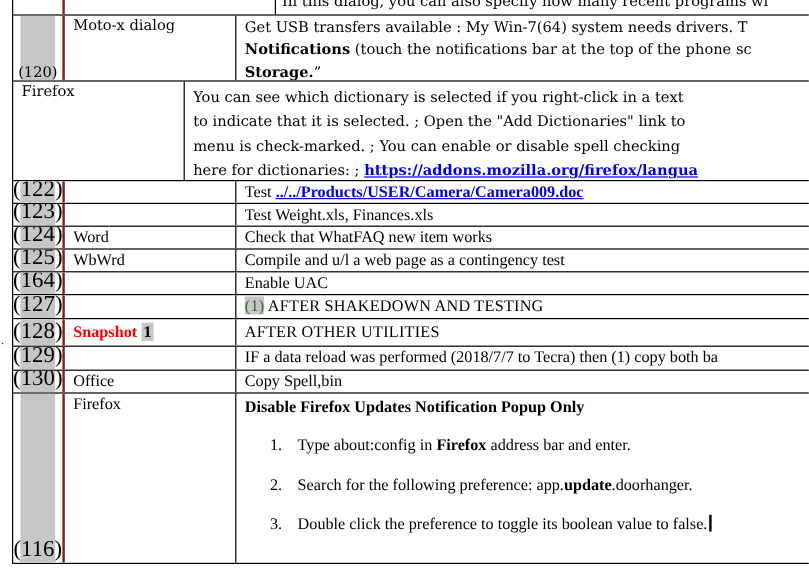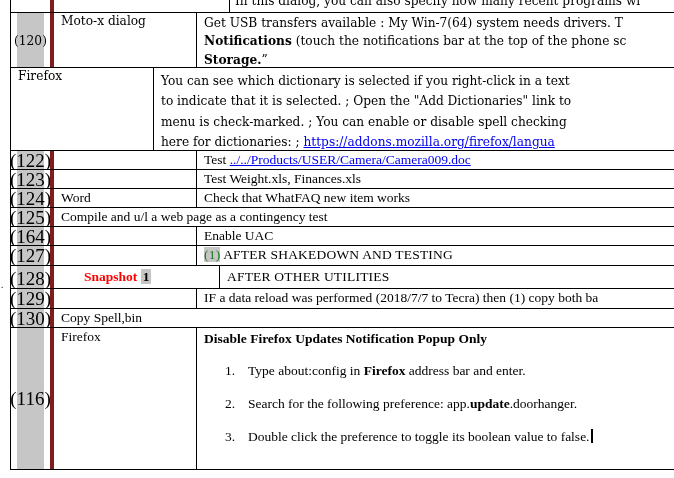--- a/index.html
+++ b/index.html
@@ -3,43 +3,43 @@
 <meta charset="utf-8">
 <style>
   html,body{margin:0;padding:0;}
   body{
     width:674px;height:478px;overflow:hidden;background:#ffffff;position:relative;
     font-family:"Liberation Serif", serif;color:#000;
   }
   .doc-table{position:absolute;left:10px;top:0;width:880px;border-left:1px solid #000;}
   .trow{display:flex;border-bottom:1px solid #000;box-sizing:border-box;overflow:hidden;}
   .cell{box-sizing:border-box;overflow:hidden;}
-  .c1{width:43px;flex:none;border-right:4px solid #7f1d1d;position:relative;
-      display:flex;justify-content:center;align-items:center;}
+  .c1{width:43px;flex:none;border-right:2px solid #7f1d1d;position:relative;
+      display:flex;justify-content:center;align-items:flex-end;}
   .c2{width:143px;flex:none;border-right:1px solid #000;padding:1px 4px 0 7px;
       font-size:13.5px;white-space:nowrap;}
   .c2top{width:176px;flex:none;border-right:1px solid #000;}
   .c3{flex:1;padding:1px 4px 0 7px;font-size:13.5px;white-space:nowrap;}
   .numhl{position:absolute;top:0;bottom:0;left:6px;right:6px;background:#c6c6c6;}
   .num{position:relative;font-size:19px;padding-top:1px;}
   .h-top{height:13px;}
   .h-120{height:55px;}
   .h-121{height:83px;}
   .h-s{height:19px;}
   .h-127{height:20px;}
   .h-128{height:23px;}
   .h-129{height:20px;}
   .h-131{height:142px;}
   .palatino{font-family:"DejaVu Serif", serif;font-size:12.2px;}
   .r120line{line-height:18.4px;white-space:nowrap;}
   .r121line{line-height:20.4px;white-space:nowrap;}
   .toptext{line-height:16px;margin-top:-7px;white-space:nowrap;padding-left:5px;
            font-family:"DejaVu Serif", serif;font-size:12.2px;}
   b,.bold{font-weight:bold;}
-  .link{color:#0000ee;text-decoration:underline;cursor:pointer;}
+  .link{color:#0000ee;text-decoration:underline;cursor:pointer;font-weight:bold;}
   .green-hl{background:#c6c6c6;color:#207520;}
   .red{color:#ff0000;font-weight:bold;}
   .hl{background:#c6c6c6;font-weight:bold;}
   .caps{letter-spacing:0.2px;}
   .r131-title{font-weight:bold;padding-top:2px;}
   .list-item{margin-top:14px;line-height:19px;white-space:nowrap;}
   .marker{display:inline-block;margin-left:21px;width:23px;}
   .caret{display:inline-block;width:2px;height:14px;background:#000;vertical-align:-2px;margin-left:1px;}
   .margin-dots{position:absolute;left:-3px;top:278px;font-size:11px;color:#333;letter-spacing:1px;}
   .snap-num{padding:0 2px;}
@@ -107,20 +107,21 @@
     </div>
     <div class="cell c2">Word</div>
     <div class="cell c3">Check that WhatFAQ new item works</div>
   </div>
 
   <div class="trow h-s">
     <div class="cell c1">
       <div class="numhl"></div>
       <div class="num">(125)</div>
     </div>
+    <div class="cell c2">WbWrd</div>
     <div class="cell c3">Compile and u/l a web page as a contingency test</div>
   </div>
 
   <div class="trow h-s">
     <div class="cell c1">
       <div class="numhl"></div>
       <div class="num">(164)</div>
     </div>
     <div class="cell c2"></div>
     <div class="cell c3">Enable UAC</div>
@@ -133,38 +134,39 @@
     </div>
     <div class="cell c2"></div>
     <div class="cell c3 caps"><span class="green-hl">(1)</span><span> AFTER SHAKEDOWN AND TESTING</span></div>
   </div>
 
   <div class="trow h-128">
     <div class="cell c1">
       <div class="numhl"></div>
       <div class="num" style="padding-top:3px;">(128)</div>
     </div>
-    <div class="cell c2" style="padding-top:3px;margin-left:23px;"><span class="red">Snapshot</span> <span class="hl snap-num">1</span></div>
+    <div class="cell c2" style="padding-top:3px;"><span class="red">Snapshot</span> <span class="hl snap-num">1</span></div>
     <div class="cell c3 caps" style="padding-top:3px;">AFTER OTHER UTILITIES</div>
   </div>
 
   <div class="trow h-129">
     <div class="cell c1">
       <div class="numhl"></div>
       <div class="num">(129)</div>
     </div>
     <div class="cell c2"></div>
     <div class="cell c3">IF a data reload was performed (2018/7/7 to Tecra) then (1) copy both ba</div>
   </div>
 
   <div class="trow h-s">
     <div class="cell c1">
       <div class="numhl"></div>
       <div class="num">(130)</div>
     </div>
+    <div class="cell c2">Office</div>
     <div class="cell c3">Copy Spell,bin</div>
   </div>
 
   <div class="trow h-131">
     <div class="cell c1">
       <div class="numhl"></div>
       <div class="num">(116)</div>
     </div>
     <div class="cell c2">Firefox</div>
     <div class="cell c3">

